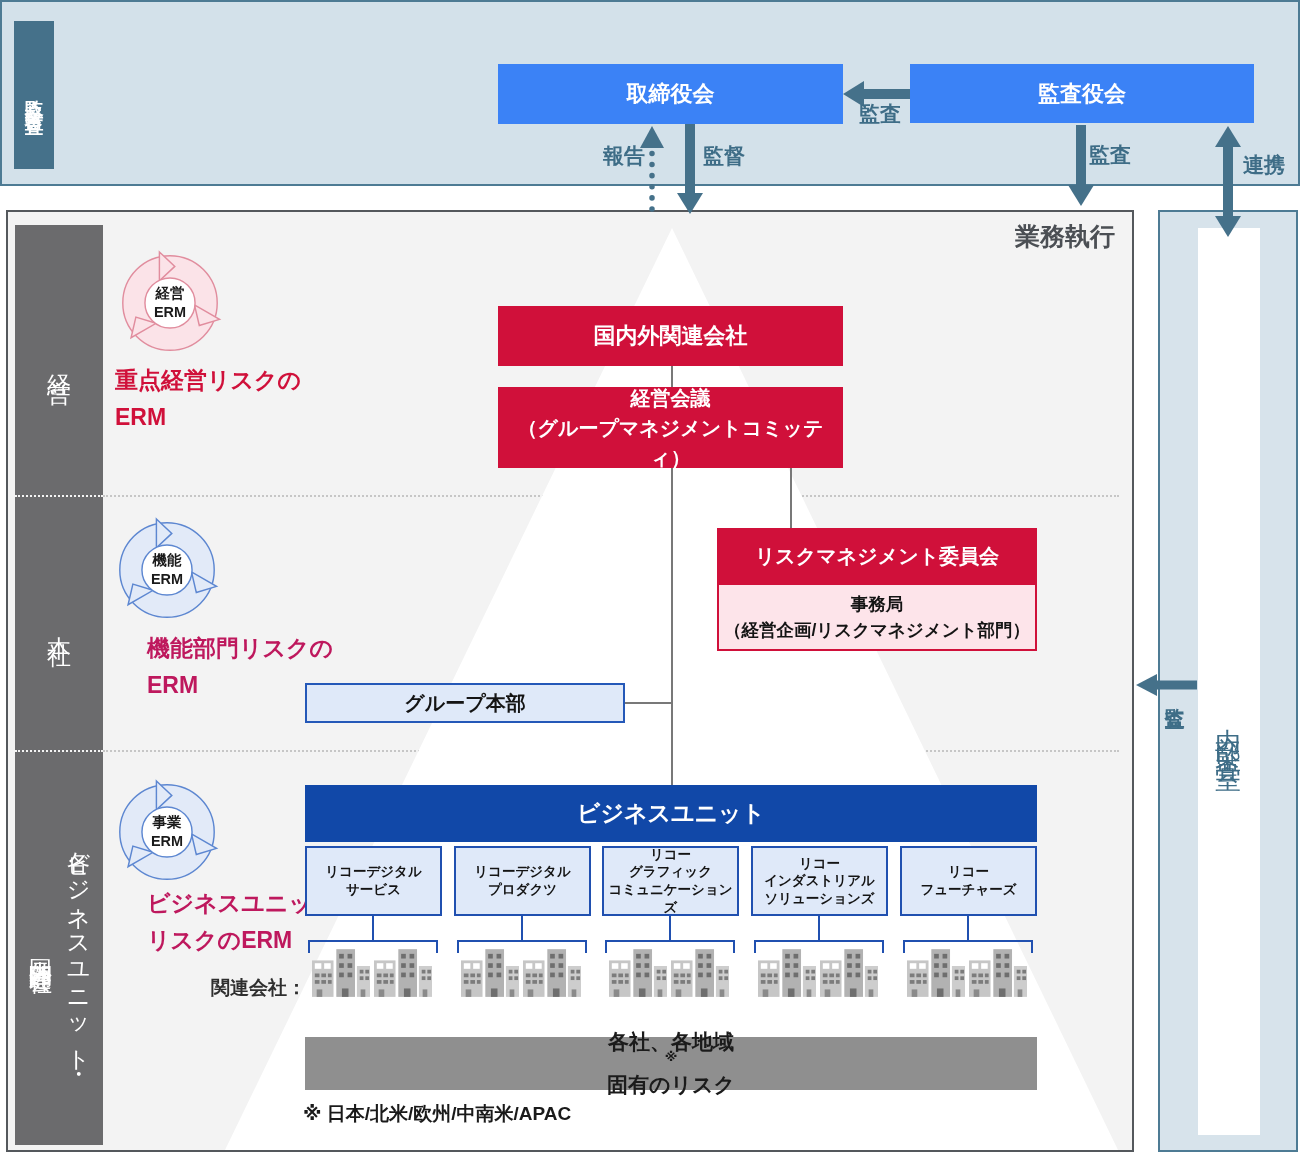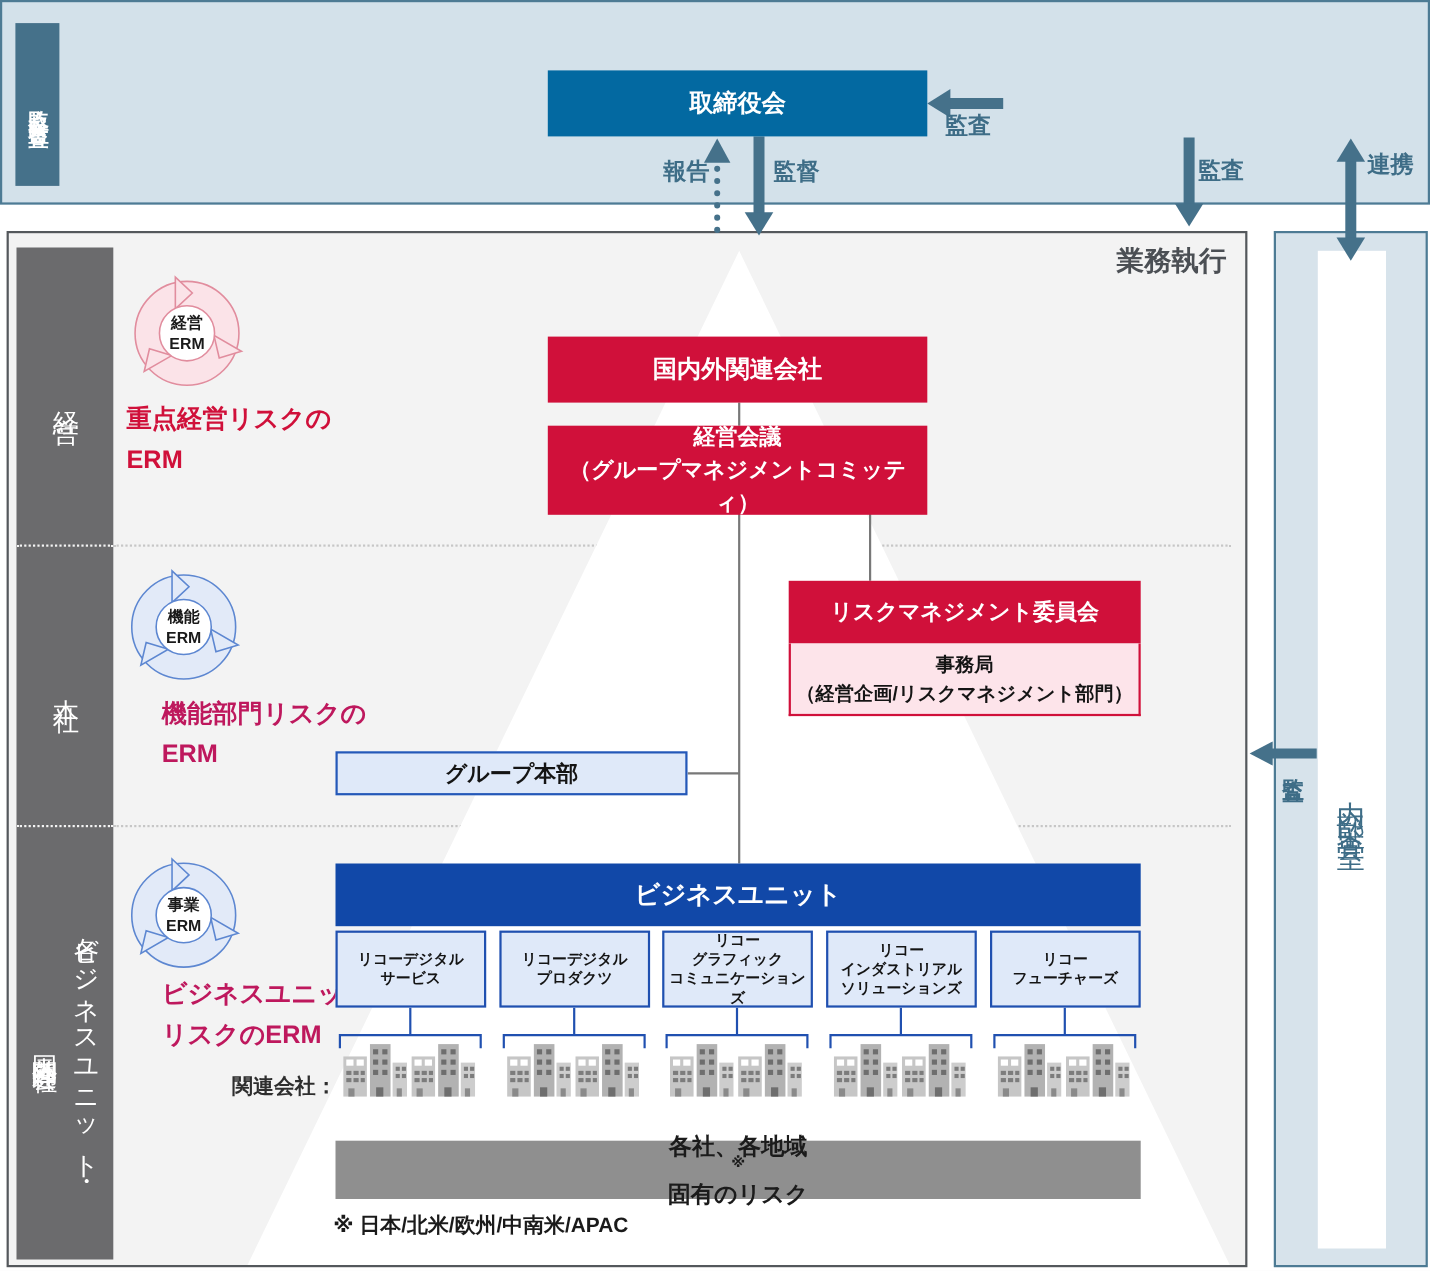--- a/index.html
+++ b/index.html
@@ -7,21 +7,21 @@
   body { font-family:"Liberation Sans","DejaVu Sans",sans-serif; }
   .page { position:relative; width:1300px; height:1155px; background:#fff; overflow:hidden; }
   .abs { position:absolute; }
 
   
   .top-band { left:0; top:0; width:1300px; height:186px; background:#d3e1ea; border:2px solid #4d7b94; }
   .tab-vert { left:14px; top:21px; width:40px; height:148px; background:#45718a;
               display:flex; align-items:center; justify-content:center;
               writing-mode:vertical-rl; text-orientation:upright;
               color:#fff; font-size:19px; font-weight:bold; letter-spacing:4px; }
-  .teal-box { background:#0369a1; color:#fff; font-weight:bold; font-size:22px;
+  .teal-box { background:#3b82f6; color:#fff; font-weight:bold; font-size:22px;
               display:flex; align-items:center; justify-content:center; }
   .board-box { left:498px; top:64px; width:345px; height:60px; }
   .auditboard-box { left:910px; top:64px; width:344px; height:59px; }
   .arrow-label { color:#3e6d87; font-weight:bold; font-size:21px; }
 
   
   .main-box { left:6px; top:210px; width:1128px; height:942px; background:#f3f3f3; border:2px solid #54585c; }
   .side-band { left:15px; top:225px; width:88px; height:920px; background:#6b6b6d; }
   .dot-gray { border-top:2px dotted #c6c6c6; height:0; }
   .dot-white { border-top:2px dotted #f4f4f4; height:0; }
@@ -173,25 +173,26 @@
     </g>
 
     <g>
       <line x1="1197" y1="685" x2="1152" y2="685" stroke="#45718a" stroke-width="9"></line>
       <polygon points="1136,685 1157,674 1157,696" fill="#45718a"></polygon>
     </g>
   </svg>
 
   <div class="abs tab-vert">監督・監査</div>
   <div class="abs teal-box board-box">取締役会</div>
+  <div class="abs teal-box auditboard-box">監査役会</div>
   <div class="abs arrow-label" style="left:850px;top:100px;width:60px;text-align:center">監査</div>
   <div class="abs arrow-label" style="left:585px;top:142px;width:60px;text-align:right">報告</div>
   <div class="abs arrow-label" style="left:703px;top:142px">監督</div>
   <div class="abs arrow-label" style="left:1089px;top:141px">監査</div>
-  <div class="abs arrow-label" style="left:1243px;top:135px">連携</div>
+  <div class="abs arrow-label" style="left:1243px;top:151px">連携</div>
 
   <div class="abs corner-label">業務執行</div>
 
   <div class="abs band-label" style="top:228px;height:268px">経営</div>
   <div class="abs band-label" style="top:497px;height:254px">本社</div>
   <div class="abs band-label3">
     <div class="band-label3-inner">
       <span>各ビジネスユニット・</span>
       <span>国内外関連会社</span>
     </div>

